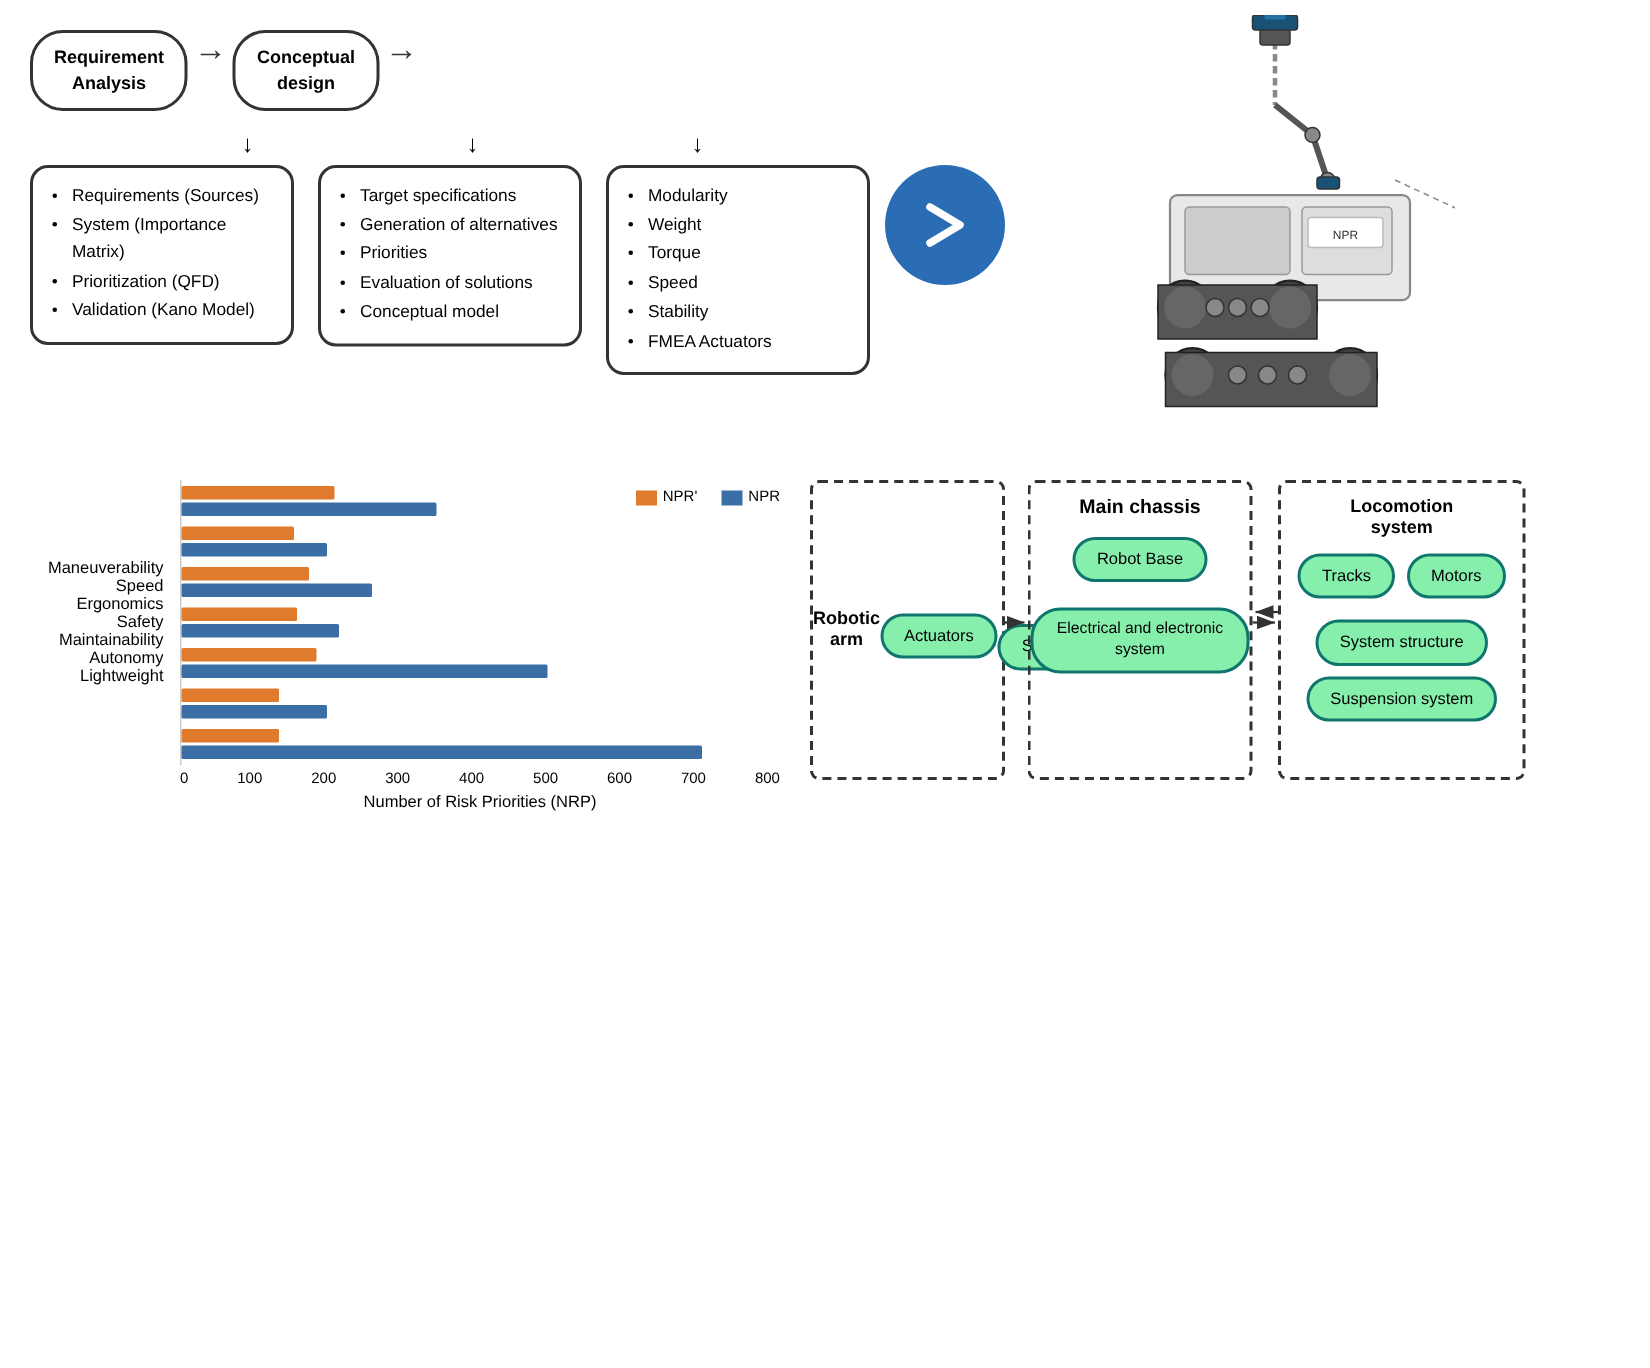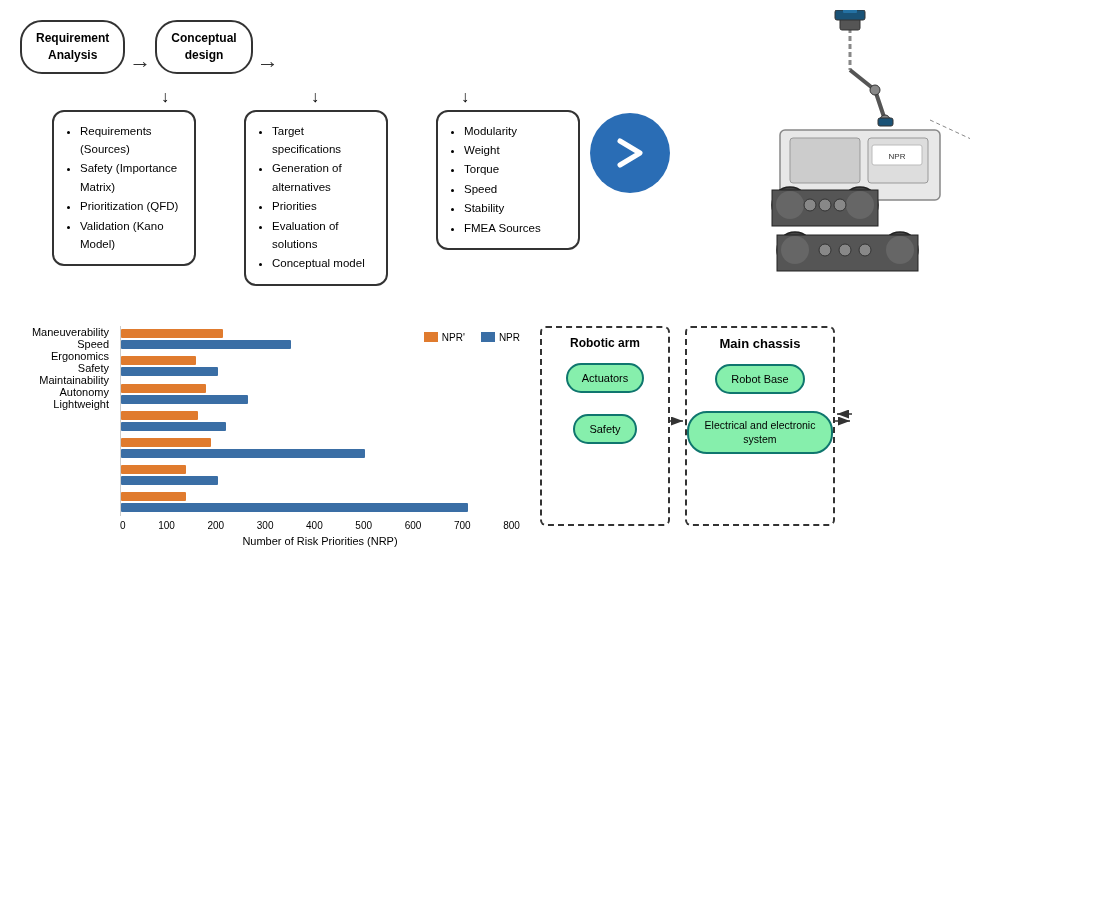--- a/index.html
+++ b/index.html
@@ -31,21 +31,21 @@
     
     .flow-diagram {
       display: flex;
       flex-direction: column;
       width: 560px;
       flex-shrink: 0;
     }
 
     .flow-boxes {
       display: flex;
-      align-items: flex-end;
+      align-items: flex-start;
       gap: 0;
       margin-bottom: 14px;
     }
 
     .flow-box {
       border: 2px solid #333;
       border-radius: 22px;
       padding: 8px 14px;
       text-align: center;
       font-weight: bold;
@@ -76,21 +76,20 @@
     }
 
     .detail-box {
       border: 2px solid #333;
       border-radius: 12px;
       padding: 10px 12px;
       font-size: 11.5px;
       line-height: 1.6;
       background: #fff;
       flex: 1;
-      margin-left: 32px;
     }
 
     .detail-box ul {
       list-style: disc;
       padding-left: 14px;
     }
 
     .detail-box ul li {
       margin-bottom: 1px;
     }
@@ -242,21 +241,21 @@
       <div class="vert-arrows">
         <div class="vert-arrow" style="padding-left:40px;"></div>
         <div class="vert-arrow"></div>
         <div class="vert-arrow" style="margin-right:10px;"></div>
       </div>
 
       <div class="flow-details">
         <div class="detail-box">
           <ul>
             <li>Requirements (Sources)</li>
-            <li>Safety (Importance Matrix)</li>
+            <li>System (Importance Matrix)</li>
             <li>Prioritization (QFD)</li>
             <li>Validation (Kano Model)</li>
           </ul>
         </div>
         <div style="width:8px;"></div>
         <div class="detail-box">
           <ul>
             <li>Target specifications</li>
             <li>Generation of alternatives</li>
             <li>Priorities</li>
@@ -265,21 +264,21 @@
           </ul>
         </div>
         <div style="width:8px;"></div>
         <div class="detail-box">
           <ul>
             <li>Modularity</li>
             <li>Weight</li>
             <li>Torque</li>
             <li>Speed</li>
             <li>Stability</li>
-            <li>FMEA Sources</li>
+            <li>FMEA Actuators</li>
           </ul>
         </div>
       </div>
     </div>
 
     <div class="blue-circle-arrow">
       <svg viewBox="0 0 40 40" fill="none" xmlns="http://www.w3.org/2000/svg">
         <polyline points="10,8 30,20 10,32" stroke="white" stroke-width="5" stroke-linecap="round" stroke-linejoin="round"></polyline>
       </svg>
     </div>
@@ -344,21 +343,21 @@
             <span>NPR'</span>
           </div>
           <div class="legend-item">
             <div class="legend-color bar-blue"></div>
             <span>NPR</span>
           </div>
         </div>
 
         <div style="display:flex; margin-top:20px;">
 
-          <div style="display:flex; flex-direction:column; justify-content:flex-start; width:100px; height:190px; padding-right:6px;">
+          <div style="display:flex; flex-direction:column; justify-content:center; width:100px; height:190px; padding-right:6px;">
             <div class="y-label">Maneuverability</div>
             <div class="y-label">Speed</div>
             <div class="y-label">Ergonomics</div>
             <div class="y-label">Safety</div>
             <div class="y-label">Maintainability</div>
             <div class="y-label">Autonomy</div>
             <div class="y-label">Lightweight</div>
           </div>
 
           <div style="flex:1; height:190px; display:flex; flex-direction:column; justify-content:space-around; border-left:1px solid #ccc; position:relative;">
@@ -415,33 +414,43 @@
           <span class="x-label">700</span>
           <span class="x-label">800</span>
         </div>
 
         <div class="x-axis-title" style="margin-left:100px; margin-top:4px;">Number of Risk Priorities (NRP)</div>
       </div>
     </div>
 
     <div style="flex:1; position:relative; height:230px; margin-top:10px;">
 
-      <div style="position:absolute; left:0; top:10px; width:130px; height:200px; border:2px dashed #333; border-radius:6px; display:flex; flex-direction:column; align-items:center; padding-top:8px;">
+      <div style="position:absolute; left:0; top:10px; width:130px; height:200px; border:2px dashed #333; border-radius:6px; display:flex; flex-direction:row; align-items:center; padding-top:8px;">
         <div style="font-weight:bold; font-size:12px; margin-bottom:10px; text-align:center;">Robotic arm</div>
         <div class="sys-inner-box">Actuators</div>
         <div class="sys-inner-box" style="margin-top:18px;">Safety</div>
       </div>
 
       <div style="position:absolute; left:145px; top:10px; width:150px; height:200px; border:2px dashed #333; border-radius:6px; display:flex; flex-direction:column; align-items:center; padding-top:8px;">
         <div style="font-weight:bold; font-size:13px; margin-bottom:10px; text-align:right;">Main chassis</div>
         <div class="sys-inner-box">Robot Base</div>
         <div class="sys-inner-box" style="margin-top:14px; font-size:10.5px; line-height:1.3;">Electrical and
 electronic system</div>
       </div>
 
+      <div style="position:absolute; left:312px; top:10px; width:165px; height:200px; border:2px dashed #333; border-radius:6px; display:flex; flex-direction:column; align-items:center; padding-top:8px;">
+        <div style="font-weight:bold; font-size:12px; margin-bottom:8px; text-align:center; white-space:pre-line;">Locomotion
+system</div>
+        <div style="display:flex; gap:8px; margin-bottom:8px;">
+          <div class="sys-inner-box">Tracks</div>
+          <div class="sys-inner-box">Motors</div>
+        </div>
+        <div class="sys-inner-box">System structure</div>
+        <div class="sys-inner-box" style="margin-top:4px;">Suspension system</div>
+      </div>
 
       <svg style="position:absolute;top:0;left:0;width:480px;height:230px;pointer-events:none;">
 
         <defs>
           <marker id="arrowhead" markerWidth="8" markerHeight="6" refX="8" refY="3" orient="auto">
             <polygon points="0 0, 8 3, 0 6" fill="#333"></polygon>
           </marker>
         </defs>
 
         <line x1="130" y1="105" x2="143" y2="105" stroke="#333" stroke-width="1.5" marker-end="url(#arrowhead)"></line>

